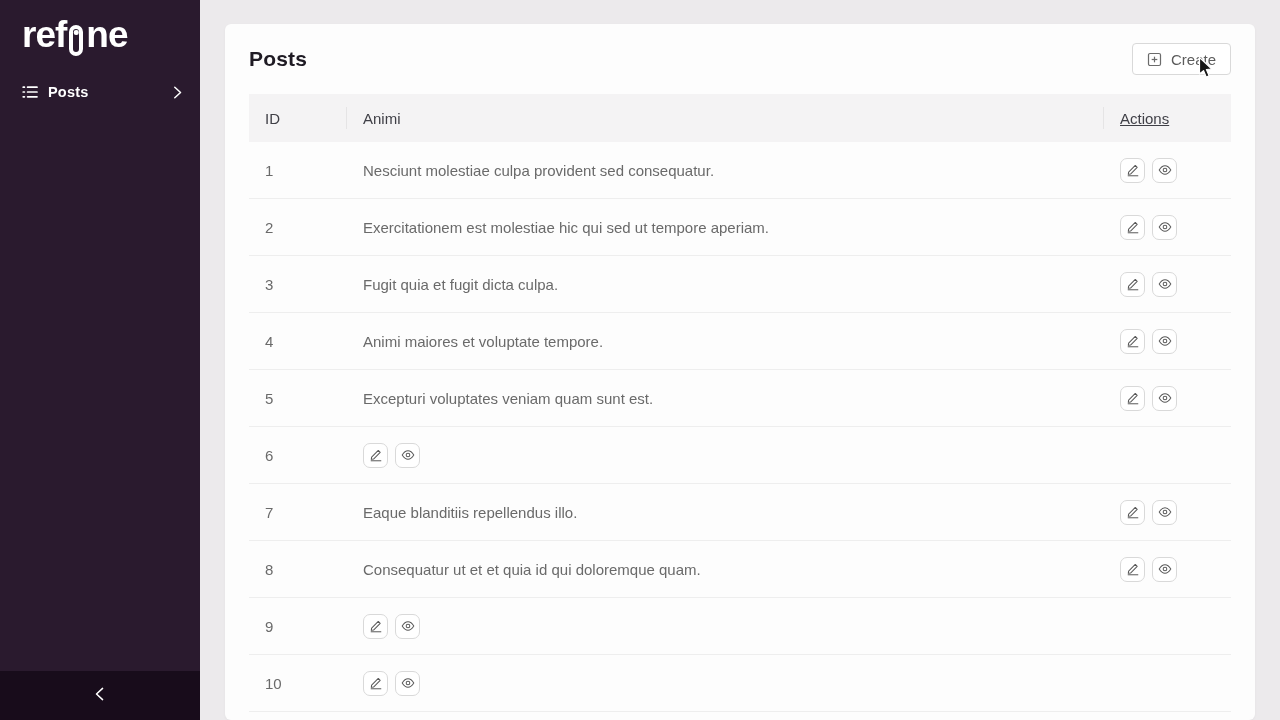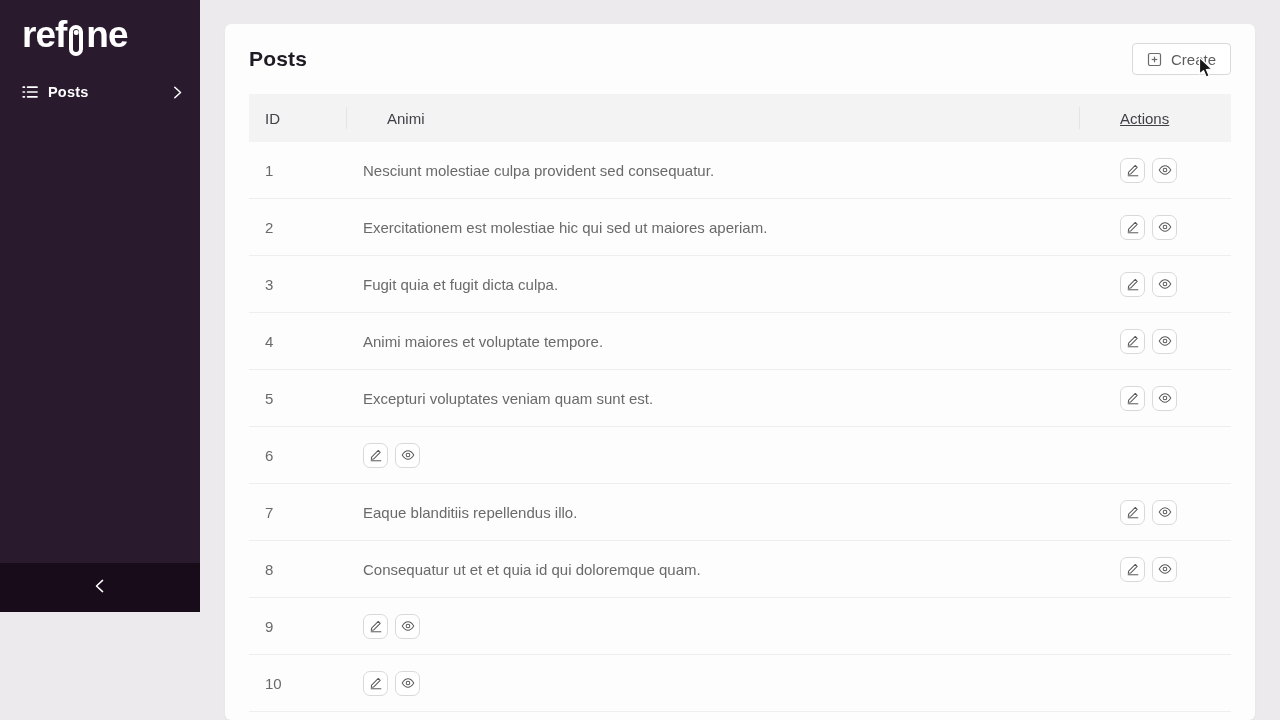--- a/index.html
+++ b/index.html
@@ -6,21 +6,21 @@
   html,body { width:1280px; height:720px; overflow:hidden; }
   body {
     font-family:"Liberation Sans", sans-serif;
     background:#eceaec;
     position:relative;
     color:#6a6a6a;
   }
 
   
   .sidebar {
-    position:absolute; left:0; top:0; width:200px; height:612px;
+    position:absolute; left:0; top:0; width:200px; height:720px;
     background:#2a1a2e;
   }
   .logo {
     padding:12px 0 0 22px; color:#fff; font-size:37px; font-weight:700;
     letter-spacing:-1px; line-height:46px; cursor:pointer;
     display:flex; align-items:flex-end;
   }
   .logo-i {
     position:relative; display:inline-block; width:14px; height:31px;
     border:4px solid #fff; border-radius:9px; margin:0 3px 2px 3px;
@@ -60,21 +60,21 @@
     display:flex; align-items:center; gap:9px;
     font-size:15px; color:#5c5c5c; cursor:pointer;
     font-family:"Liberation Sans", sans-serif;
   }
   .create-button svg { display:block; }
 
   
   .table { margin:0 24px; }
   .thead {
     display:flex; align-items:center; height:48px; background:#f4f3f4;
-    color:#3f3f46; font-size:15px; font-weight:500;gap:24px;
+    color:#3f3f46; font-size:15px; font-weight:500;
   }
   .th { position:relative; }
   .th.sep::after {
     content:''; position:absolute; right:0; top:50%; transform:translateY(-50%);
     width:1px; height:22px; background:rgba(0,0,0,0.06);
   }
   .col-id     { width:98px;  padding-left:16px; flex:none; }
   .col-title  { flex:1;      padding-left:16px; }
   .col-actions{ width:127px; padding-left:16px; flex:none;text-decoration:underline; }
   .trow {
@@ -174,21 +174,21 @@
             <path d="M1.4 8 C3.4 4.7 5.6 3.2 8 3.2 S12.6 4.7 14.6 8 C12.6 11.3 10.4 12.8 8 12.8 S3.4 11.3 1.4 8 Z"></path>
             <circle cx="8" cy="8" r="2.1"></circle>
           </svg>
         </span>
       </button>
     </div>
   </div>
 
   <div class="trow">
     <div class="col-id">2</div>
-    <div class="col-title">Exercitationem est molestiae hic qui sed ut maiores aperiam.</div>
+    <div class="col-title">Exercitationem est molestiae hic qui sed ut tempore aperiam.</div>
     <div class="col-actions actions-cell">
       <button class="icon-button">
         <span>
           <svg viewBox="0 0 16 16" width="14" height="14" fill="none" stroke="#595959" stroke-width="1.15" stroke-linejoin="round">
             <path d="M3 10.4 L10.6 2.8 L12.8 5 L5.2 12.6 L2.6 13 Z"></path>
             <line x1="2" y1="14.6" x2="14" y2="14.6"></line>
           </svg>
         </span>
       </button>
       <button class="icon-button">

